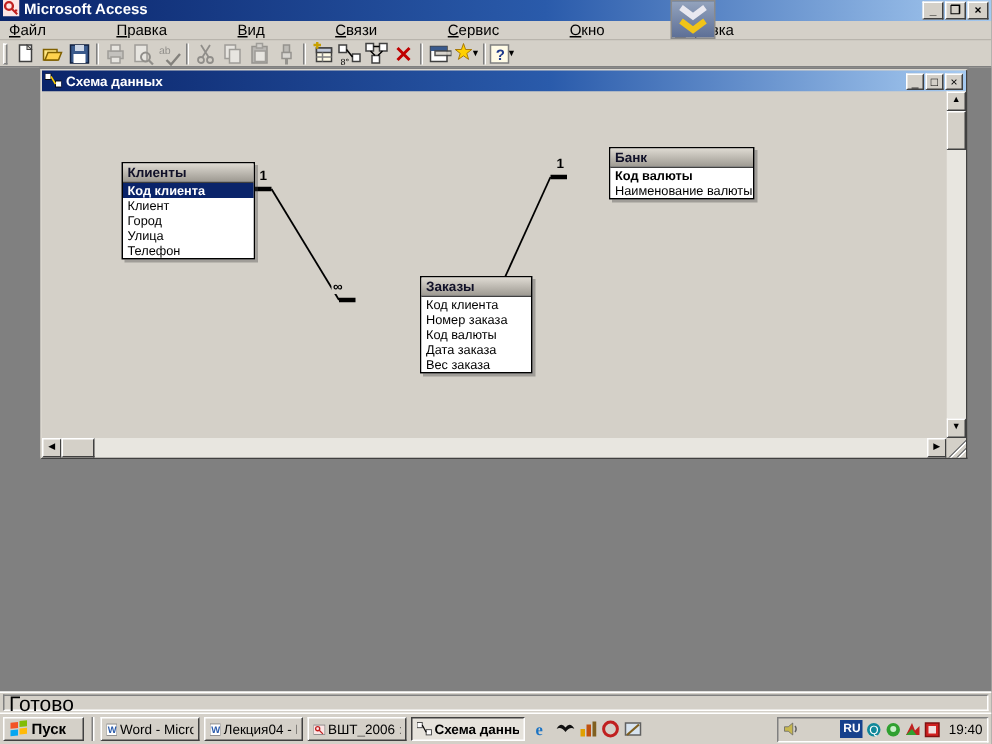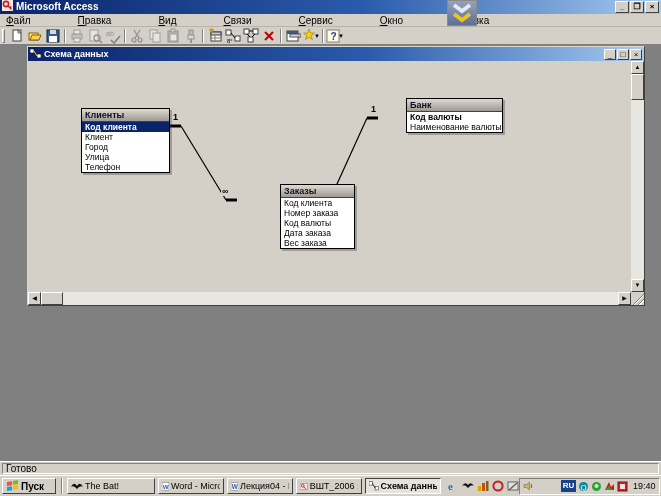--- a/index.html
+++ b/index.html
@@ -74,21 +74,21 @@
   .trow.sel { background:#0a246a; color:#fff; font-weight:bold; }
   .trow.pk { font-weight:bold; }
 
   .card { position:absolute; font-size:9px; font-weight:bold; color:#000;
     background:#d4d0c8; padding:0 1px; line-height:9px; }
 
   
   .statusbar { position:absolute; left:0; top:461px; width:661px; height:14px; background:#d4d0c8;
     border-top:1px solid #fff; padding:1px 2px; }
   .statuscell { height:11px; border:1px solid; border-color:#808080 #fff #fff #808080;
-    font-size:10px; line-height:10px; padding-left:3px; color:#000; }
+    font-size:14px; line-height:10px; padding-left:3px; color:#000; }
 
   
   .taskbar { position:absolute; left:0; top:475px; width:661px; height:21px; background:#d4d0c8;
     border-top:1px solid #fff; display:flex; align-items:center; padding:0 2px; }
   .tb-btn { height:16px; background:#d4d0c8; border:1px solid; border-color:#fff #404040 #404040 #fff;
     display:flex; align-items:center; gap:2px; padding:0 3px; font-size:9px; white-space:nowrap;
     overflow:hidden; flex:none; margin-right:3px; color:#000; }
   .tb-btn .lbl { overflow:hidden; text-overflow:clip; white-space:nowrap; }
   .tb-btn.start { font-weight:bold; font-size:10px; }
   .tb-btn.active { border-color:#404040 #fff #fff #404040; background:#e6e3dc; font-weight:bold; }
@@ -366,26 +366,20 @@
       <rect x="1" y="2" width="5" height="4" fill="#f35325" transform="skewY(-6)"></rect>
       <rect x="7" y="1.4" width="5" height="4" fill="#81bc06" transform="skewY(-6)"></rect>
       <rect x="1" y="7" width="5" height="4" fill="#05a6f0" transform="skewY(-6)"></rect>
       <rect x="7" y="6.4" width="5" height="4" fill="#ffba08" transform="skewY(-6)"></rect>
     </svg>
     <span class="lbl">Пуск</span>
   </div>
 
   <div class="tb-div"></div>
 
-  <div class="tb-btn" style="width:88px;">
-    <svg width="12" height="10" viewBox="0 0 12 10">
-        <path d="M0,6 Q3,0 6,5 Q9,0 12,6 Q9,4 6,8 Q3,4 0,6 Z" fill="#101010"></path>
-      </svg>
-    <span class="lbl">The Bat!</span>
-  </div>
 
   <div class="tb-btn" style="width:66px;">
     <svg width="10" height="11" viewBox="0 0 10 11">
         <rect x="0" y="0" width="10" height="11" fill="#fff" stroke="#808080" stroke-width=".8"></rect>
         <text x="1.2" y="9" font-size="9" font-weight="bold" fill="#2a5bab" font-family="sans-serif">W</text>
       </svg>
     <span class="lbl">Word - Microsof...</span>
   </div>
 
   <div class="tb-btn" style="width:66px;">

